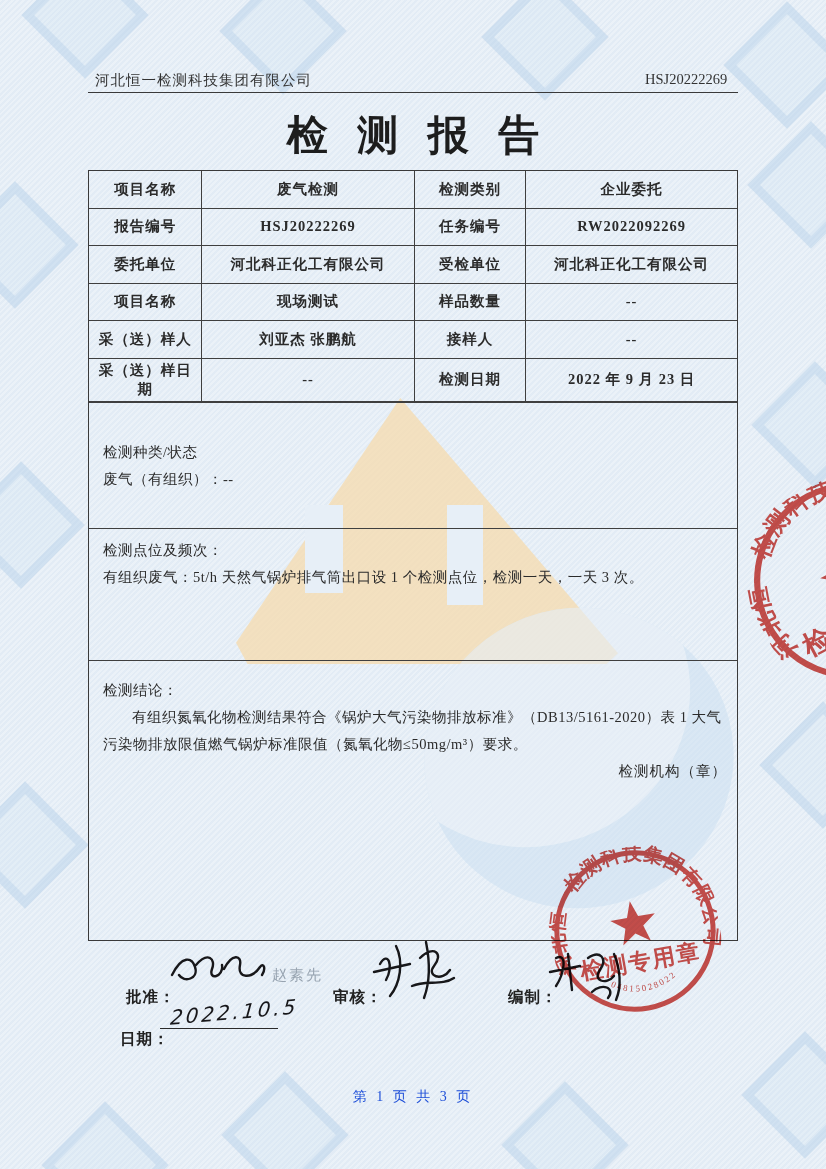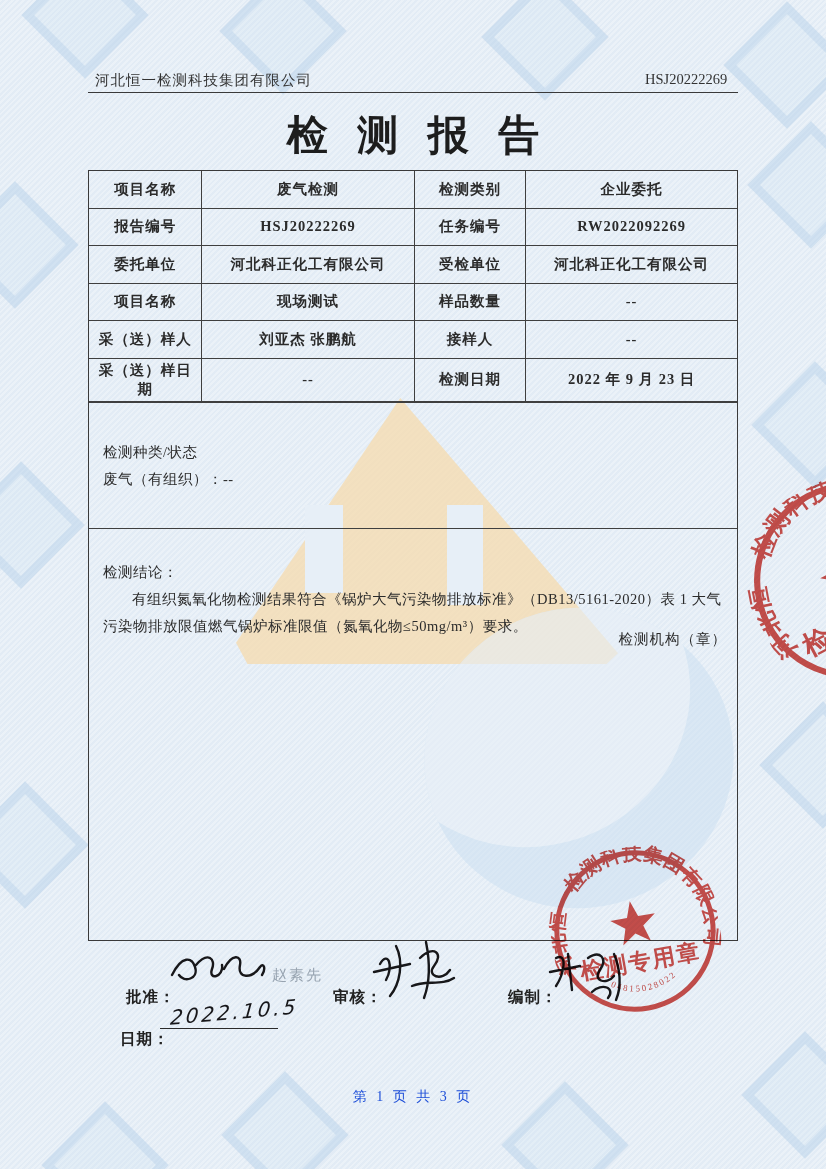--- a/index.html
+++ b/index.html
@@ -198,23 +198,27 @@
         </tr>
       </tbody>
     </table>
 
     <div class="section sec-type">
       <span class="sec-title">检测种类/状态</span>
       <span class="sec-body">废气（有组织）：--</span>
     </div>
 
 
+    <div class="section sec-points">
+      <span class="sec-title">检测点位及频次：</span>
+      <span class="sec-body">有组织废气：5t/h 天然气锅炉排气筒出口设 1 个检测点位，检测一天，一天 3 次。</span>
+    </div>
 
     <div class="section sec-conclusion indent">
-      <span class="sec-title" style="text-indent:0;margin-top:14px;">检测结论：</span>
+      <span class="sec-title" style="text-indent:0;">检测结论：</span>
       <span class="sec-body">有组织氮氧化物检测结果符合《锅炉大气污染物排放标准》（DB13/5161-2020）表 1 大气污染物排放限值燃气锅炉标准限值（氮氧化物≤50mg/m³）要求。</span>
       <span class="org-seal">检测机构（章）</span>
     </div>
   </div>
 
   <div class="so-label" style="left:126px;top:963px;">批准：</div>
   <svg class="sig" style="left:162px;top:943px;" width="112" height="55" viewBox="0 0 112 55">
     <path d="M10,32 C20,12 30,14 33,24 C37,36 22,40 17,32 M34,22 C46,8 54,16 50,26 C46,38 62,34 60,22 M62,26 C70,10 80,12 78,22 C75,36 90,36 98,24 C102,19 104,26 100,32"></path>
   </svg>
   <div class="so-printed" style="left:272px;top:966px;">赵素先</div>

